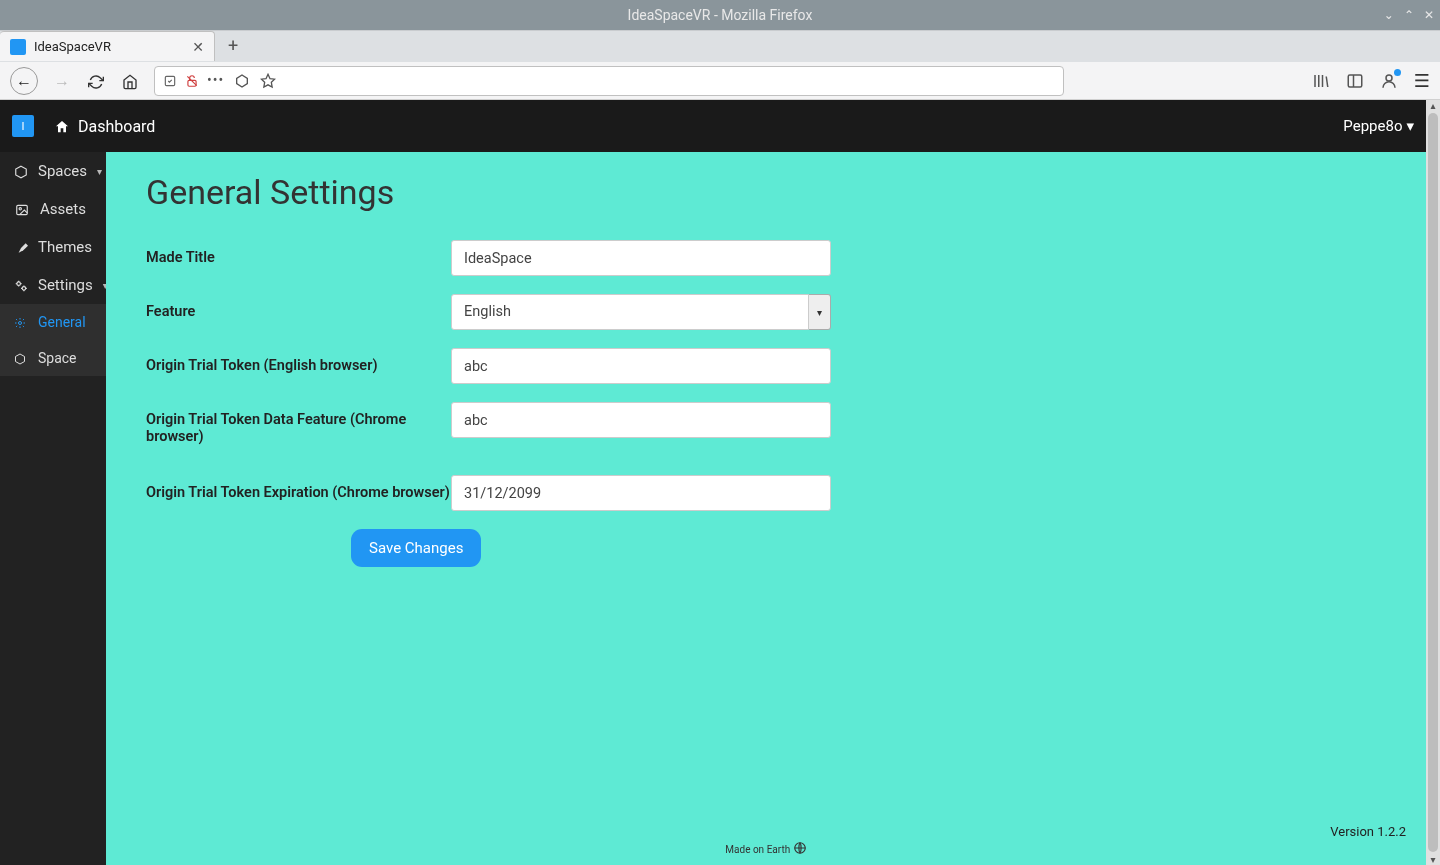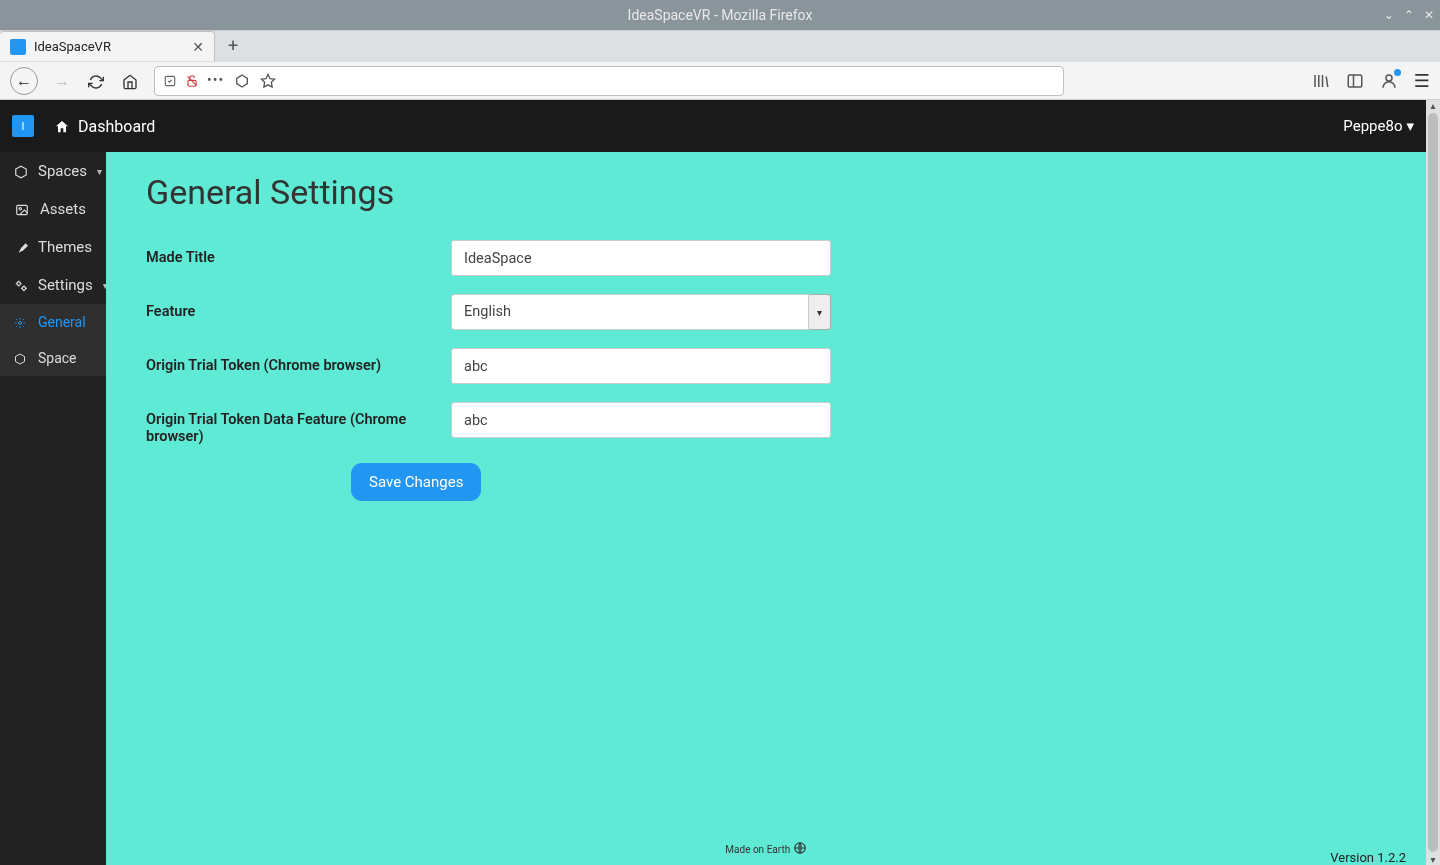--- a/index.html
+++ b/index.html
@@ -60,21 +60,21 @@
 .form-field{width:380px}
 .form-input{width:100%;height:36px;border:1px solid #ccc;border-radius:3px;padding:0 12px;font-size:14.5px;background:#fff;color:#444}
 .select-wrap{display:flex;width:100%}
 .select-display{flex:1;height:36px;border:1px solid #ccc;border-radius:3px 0 0 3px;padding:8px 12px;font-size:14.5px;background:#fff;color:#444}
 .select-btn{width:22px;height:36px;border:1px solid #aaa;background:#eee;border-left:none;border-radius:0 3px 3px 0;display:flex;align-items:center;justify-content:center;font-size:10px;cursor:pointer}
 .btn-primary{background:#2196f3;color:#fff;border:none;padding:10px 18px;border-radius:11px;font-size:15px;cursor:pointer}
 .submit-row{padding-left:205px;margin-top:12px}
 
 
 .footer{position:absolute;bottom:10px;left:0;right:0;text-align:center;font-size:10px;color:#333}
-.footer-version{position:absolute;bottom:0;right:20px;font-size:13px;color:#222}
+.footer-version{position:absolute;bottom:26px;right:20px;font-size:13px;color:#222}
 
 svg{display:inline-block;vertical-align:middle}
 </style>
 </head>
 <body>
 
 <div class="os-titlebar">
   <span>IdeaSpaceVR - Mozilla Firefox</span>
   <div class="os-controls">
     <span>⌄</span>
@@ -252,33 +252,39 @@
         <label class="form-label">Feature</label>
         <div class="form-field">
           <div class="select-wrap">
             <div class="select-display">English</div>
             <div class="select-btn">▾</div>
           </div>
         </div>
       </div>
 
       <div class="form-row">
-        <label class="form-label">Origin Trial Token (Chrome browser)</label>
+        <label class="form-label">Origin Trial Token (English browser)</label>
         <div class="form-field">
           <input class="form-input" value="abc" style="">
         </div>
       </div>
 
       <div class="form-row">
         <label class="form-label">Origin Trial Token Data Feature (Chrome browser)</label>
         <div class="form-field">
           <input class="form-input" value="abc" style="">
         </div>
       </div>
 
+      <div class="form-row" style="margin-top:30px">
+        <label class="form-label">Origin Trial Token Expiration (Chrome browser)</label>
+        <div class="form-field">
+          <input class="form-input" value="31/12/2099" style="">
+        </div>
+      </div>
 
       <div class="submit-row">
         <button class="btn-primary">Save Changes</button>
       </div>
     </div>
 
     <div class="footer">
       <span>Made on Earth</span>
       <span>
         <svg width="14" height="14" viewBox="0 0 24 24" fill="none" stroke="#333" stroke-width="2" style="vertical-align:-2px">

